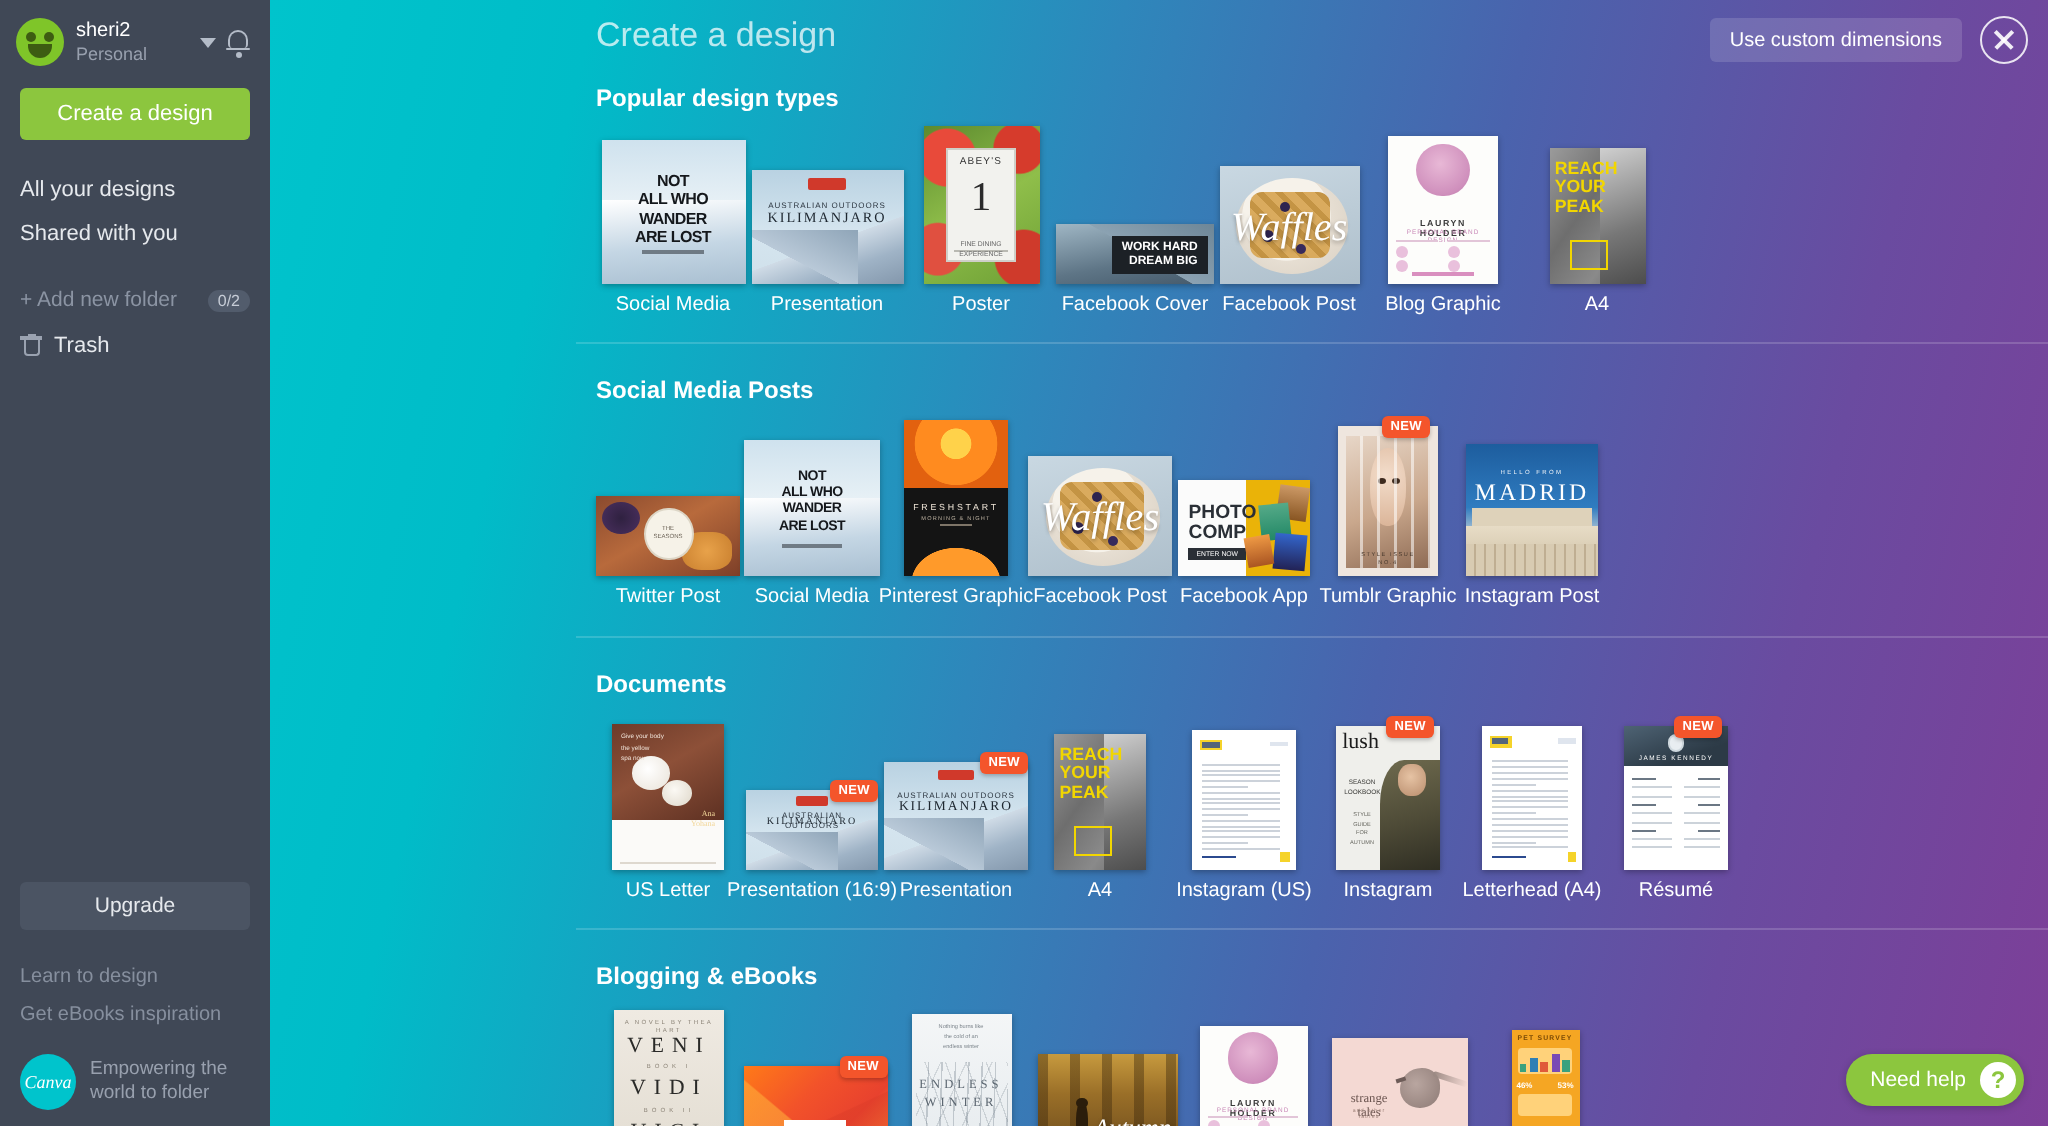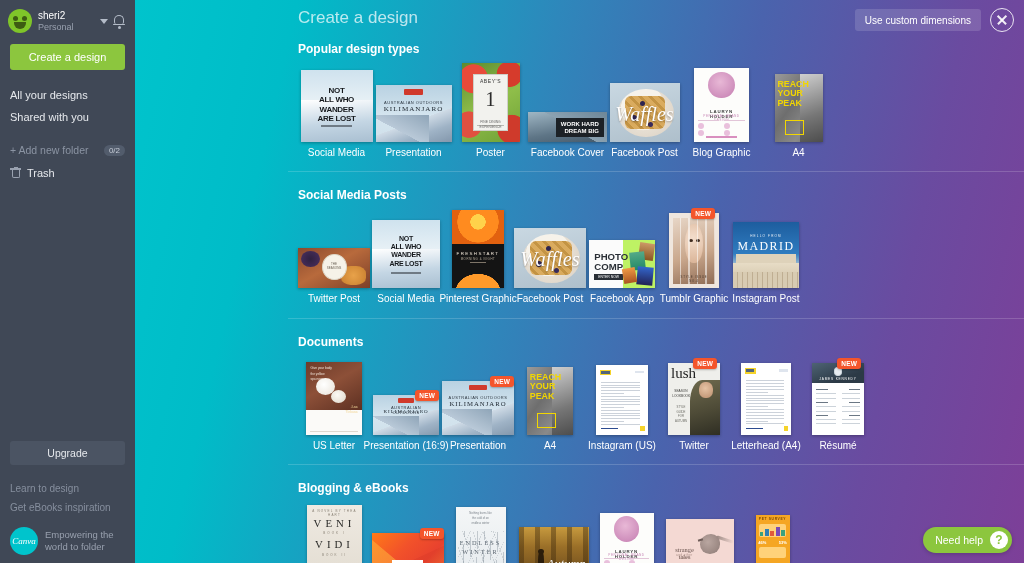--- a/index.html
+++ b/index.html
@@ -402,21 +402,21 @@
          <div style="position:absolute;left:44%;top:30%;width:5px;height:5px;border-radius:50%;background:#2e2450"></div>
          <div style="position:absolute;left:6%;top:34%;right:6%;text-align:center;font-family:'Liberation Serif',serif;font-style:italic;font-size:20.400000000000002px;color:#fff;text-shadow:0 1px 2px rgba(0,0,0,.35)">Waffles</div>
                   </div>
                 </div>
               </div>
               <div class="card-label">Facebook Post</div>
             </div>
             <div class="card" style="width: 72px;">
               <div class="thumb-wrap" style="height: 82px;">
                 <div class="thumb" style="width: 66px; height: 48px;">
-                  <div class="t-fill" style="background: #bef264;">
+                  <div class="t-fill" style="background: #eab308;">
                     <div style="position:absolute;left:0;top:0;bottom:0;width:52%;background:#fbfbfb"></div>
          <div style="position:absolute;left:8%;top:26%;font-weight:900;font-size:9.600000000000001px;line-height:1.02;color:#2a2f36">PHOTO<br>COMP</div>
          <div style="position:absolute;left:8%;bottom:16%;background:#2a2f36;color:#fff;font-size:3.4px;padding:1px 4px">ENTER NOW</div>
          <div style="position:absolute;right:2%;top:6%;width:22%;height:36%;background:linear-gradient(#c96,#852);transform:rotate(8deg)"></div>
          <div style="position:absolute;right:16%;top:26%;width:22%;height:38%;background:linear-gradient(#5a8,#286);transform:rotate(-6deg)"></div>
          <div style="position:absolute;right:4%;bottom:6%;width:24%;height:38%;background:linear-gradient(#36c,#225);transform:rotate(5deg)"></div>
          <div style="position:absolute;right:28%;bottom:10%;width:20%;height:32%;background:linear-gradient(#e94,#a52);transform:rotate(-10deg)"></div>
                   </div>
                 </div>
               </div>
@@ -541,30 +541,30 @@
          <div style="position:absolute;left:9%;bottom:8%;width:34%;height:1px;background:#2b4a8f"></div>
                   </div>
                 </div>
               </div>
               <div class="card-label">Instagram (US)</div>
             </div>
             <div class="card" style="width: 72px;">
               <div class="thumb-wrap" style="height: 82px;">
                 <div class="thumb" style="width: 52px; height: 72px;">
                   <div class="t-fill" style="background: rgb(239, 239, 235);">
-                    <div style="position:absolute;left:6%;top:4%;font-family:'Liberation Serif',serif;font-size:15px;color:#1c1c1c;line-height:1">lush</div>
+                    <div style="position:absolute;left:6%;top:4%;font-family:'Liberation Serif',serif;font-size:11px;color:#1c1c1c;line-height:1">lush</div>
          <div style="position:absolute;right:0;bottom:0;width:58%;height:76%;background:linear-gradient(165deg,#6e6a4e 0%,#4e4b37 55%,#2f2e23 100%);border-radius:40% 0 0 0"></div>
          <div style="position:absolute;right:14%;top:26%;width:26%;height:22%;border-radius:45%;background:radial-gradient(circle at 45% 40%,#e6c3a4,#b98d6d)"></div>
          <div style="position:absolute;left:8%;top:36%;right:58%;text-align:center;font-size:3.2px;color:#3b3b38;line-height:1.7">SEASON<br>LOOKBOOK</div>
          <div style="position:absolute;left:8%;top:58%;right:58%;text-align:center;font-size:2.8px;color:#6b6b64;line-height:1.7">STYLE GUIDE<br>FOR AUTUMN</div>
                   </div>
                 </div>
                 <div class="badge" style="right: 3px; top: 5px;">NEW</div>
               </div>
-              <div class="card-label">Twitter</div>
+              <div class="card-label">Instagram</div>
             </div>
             <div class="card" style="width: 72px;">
               <div class="thumb-wrap" style="height: 82px;">
                 <div class="thumb" style="width: 50px; height: 72px;">
                   <div class="t-fill" style="background: rgb(255, 255, 255);">
                     <div style="position:absolute;left:7%;top:7%;width:22%;height:8%;background:#f5d32a"></div>
          <div style="position:absolute;left:9%;top:8.5%;width:17%;height:4%;background:#2b4a8f;opacity:.8"></div>
          <div style="position:absolute;right:7%;top:8%;width:18%;height:4%;background:#dfe5ee"></div>
          <div class="line" style="left:9%;top:24%;width:76%;background:#ccd2da"></div>
                     <div class="line" style="left:9%;top:28%;width:76%;background:#ccd2da"></div>

